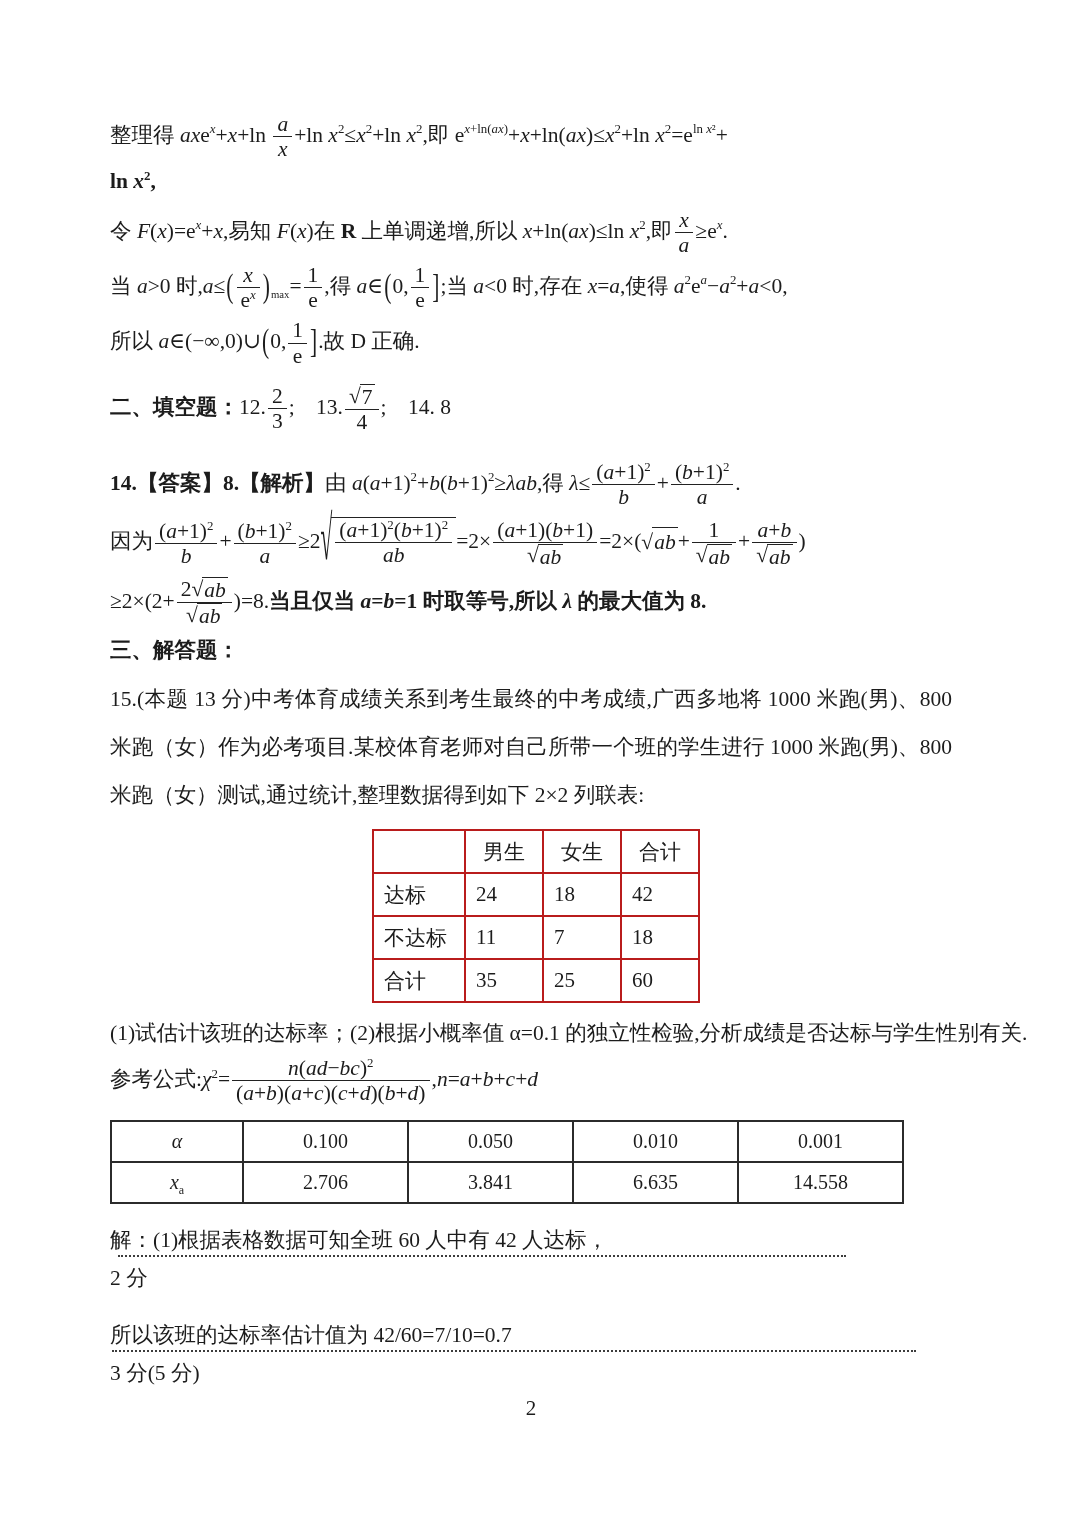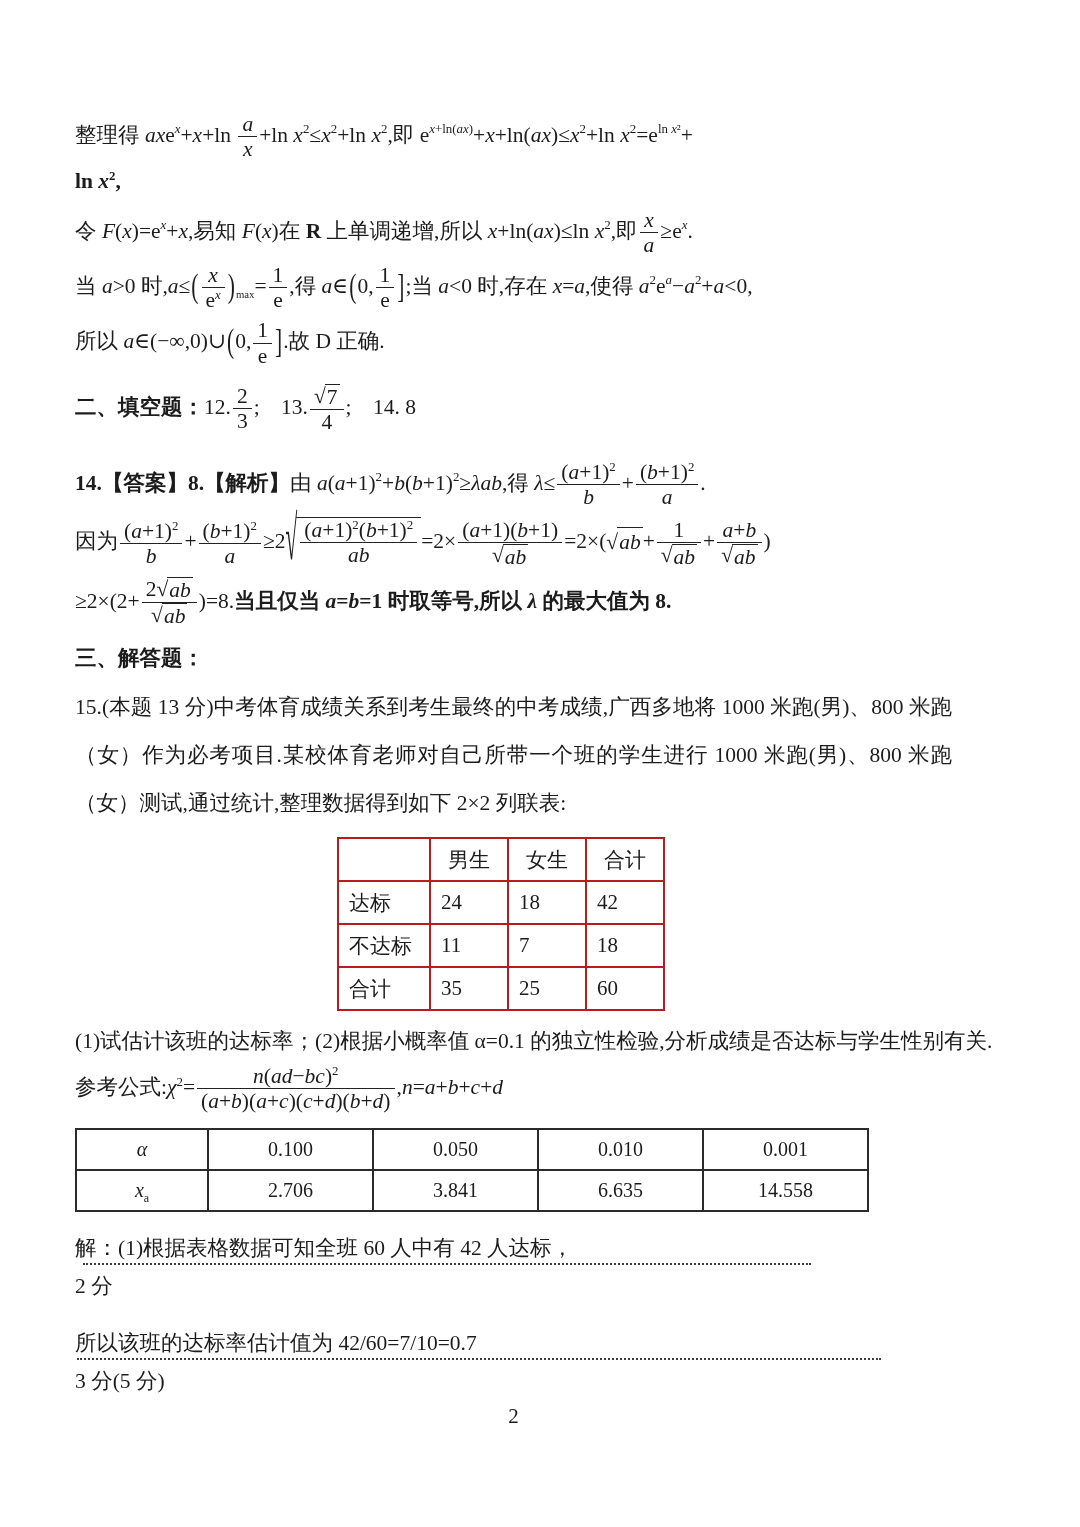--- a/index.html
+++ b/index.html
@@ -1,20 +1,20 @@
 <!DOCTYPE html>
 <html><head>
 <meta charset="utf-8">
 <style>
   html,body{margin:0;padding:0;background:#ffffff;}
   .page{
     width:1080px;height:1527px;background:#ffffff;position:relative;
     font-family:"Liberation Serif","DejaVu Serif",serif;
     color:#1c1c1c;overflow:hidden;box-sizing:border-box;
-    padding:112px 128px 0 75px;
+    padding:112px 128px 0 110px;
     font-size:21.5px;
   }
   .mline{margin:0 0 6px 0;line-height:1.35;white-space:nowrap;}
   i{font-family:"Liberation Serif","DejaVu Serif",serif;}
   sup{font-size:60%;line-height:0;}
   sub{font-size:60%;line-height:0;}
   sub.small{font-size:50%;}
   
   .fr{display:inline-flex;flex-direction:column;vertical-align:middle;text-align:center;margin:0 2px;line-height:1.12;}
   .fr>b{font-weight:400;padding:0 4px;display:block;}
@@ -132,21 +132,21 @@
         <b>2<span class="sq">
             <span class="rad">√</span>
             <span class="ov"><i>ab</i></span>
           </span></b>
         <b><span class="sq">
             <span class="rad">√</span>
             <span class="ov"><i>ab</i></span>
           </span></b>
       </span>)=8.<b class="bold">当且仅当 <i>a</i>=<i>b</i>=1 时取等号,所以 <i>λ</i> 的最大值为 8.</b></div>
 
-  <div class="mline h2" style="margin-top:16px;">三、解答题：</div>
+  <div class="mline h2" style="margin-top:8px;">三、解答题：</div>
 
   <div class="para">15.(本题 13 分)中考体育成绩关系到考生最终的中考成绩,广西多地将 1000 米跑(男)、800 米跑（女）作为必考项目.某校体育老师对自己所带一个班的学生进行 1000 米跑(男)、800 米跑（女）测试,通过统计,整理数据得到如下 2×2 列联表:</div>
 
   <table class="t1">
     <tbody>
         <tr class="hd">
       <td class="c1"></td>
       <td>男生</td>
       <td>女生</td>
       <td>合计</td>

